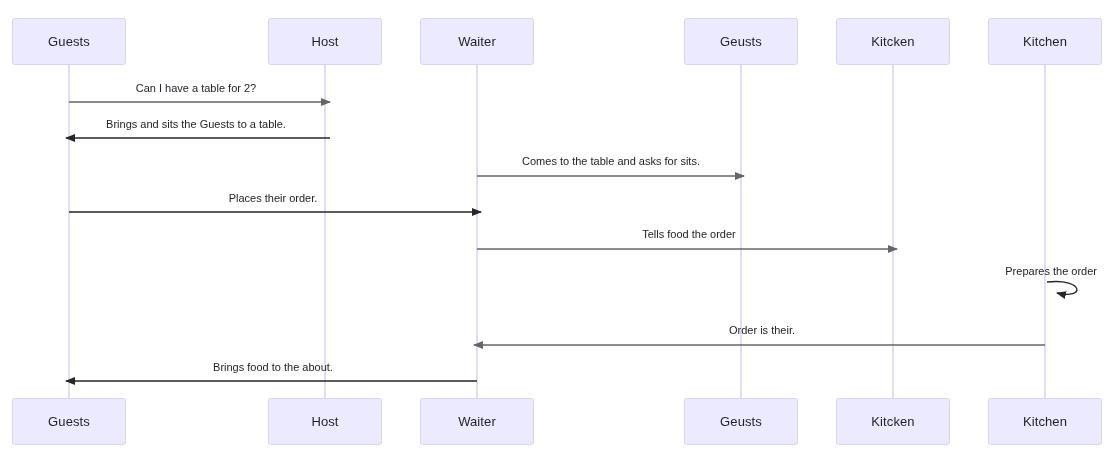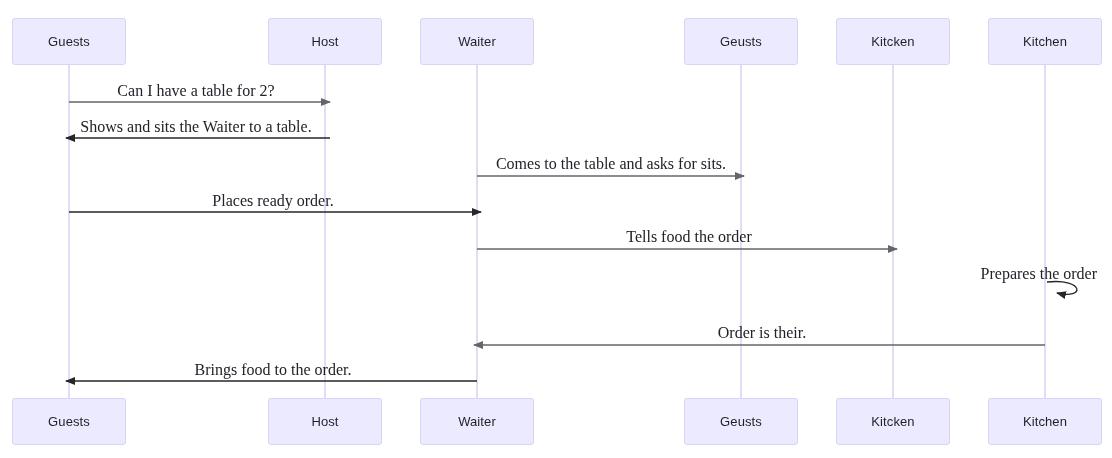--- a/index.html
+++ b/index.html
@@ -32,26 +32,25 @@
   }
   .actor-label{
     font-size:13px;
     color:#1f1f26;
     line-height:1;
     white-space:nowrap;
     letter-spacing:.1px;
   }
   .msg-label{
     position:absolute;
-    font-size:16px;
+    font-size:11px;
     color:#22222a;
     white-space:nowrap;
     line-height:1;
     transform:translate(-50%,0);
-    font-family:Liberation Serif, serif;
   }
   .msg-label.right-anchor{
     transform:translate(-100%,0);
   }
 </style>
 </head>
 <body>
 
 <div id="diagram">
 
@@ -119,22 +118,22 @@
       </div>
       <div class="actor-box" style="left: 836px; top: 398px; width: 114px; height: 47px;">
         <span class="actor-label">Kitcken</span>
       </div>
       <div class="actor-box" style="left: 988px; top: 398px; width: 114px; height: 47px;">
         <span class="actor-label">Kitchen</span>
       </div>
     </div>
   <div id="labels">
       <div class="msg-label" style="left: 196px; top: 83px; color: rgb(34, 34, 42);">Can I have a table for 2?</div>
-      <div class="msg-label" style="left: 196px; top: 119px; color: rgb(34, 34, 42);">Shows and sits the Waiter to a table.</div>
+      <div class="msg-label" style="left: 196px; top: 119px; color: rgb(34, 34, 42);">Brings and sits the Guests to a table.</div>
       <div class="msg-label" style="left: 611px; top: 156px; color: rgb(34, 34, 42);">Comes to the table and asks for sits.</div>
-      <div class="msg-label" style="left: 273px; top: 193px; color: rgb(34, 34, 42);">Places ready order.</div>
+      <div class="msg-label" style="left: 273px; top: 193px; color: rgb(34, 34, 42);">Places their order.</div>
       <div class="msg-label" style="left: 689px; top: 229px; color: rgb(34, 34, 42);">Tells food the order</div>
       <div class="msg-label right-anchor" style="left: 1097px; top: 266px; color: rgb(34, 34, 42);">Prepares the order</div>
       <div class="msg-label" style="left: 762px; top: 325px; color: rgb(34, 34, 42);">Order is their.</div>
-      <div class="msg-label" style="left: 273px; top: 362px; color: rgb(34, 34, 42);">Brings food to the order.</div>
+      <div class="msg-label" style="left: 273px; top: 362px; color: rgb(34, 34, 42);">Brings food to the about.</div>
     </div>
 
 </div>
 
 </body></html>

